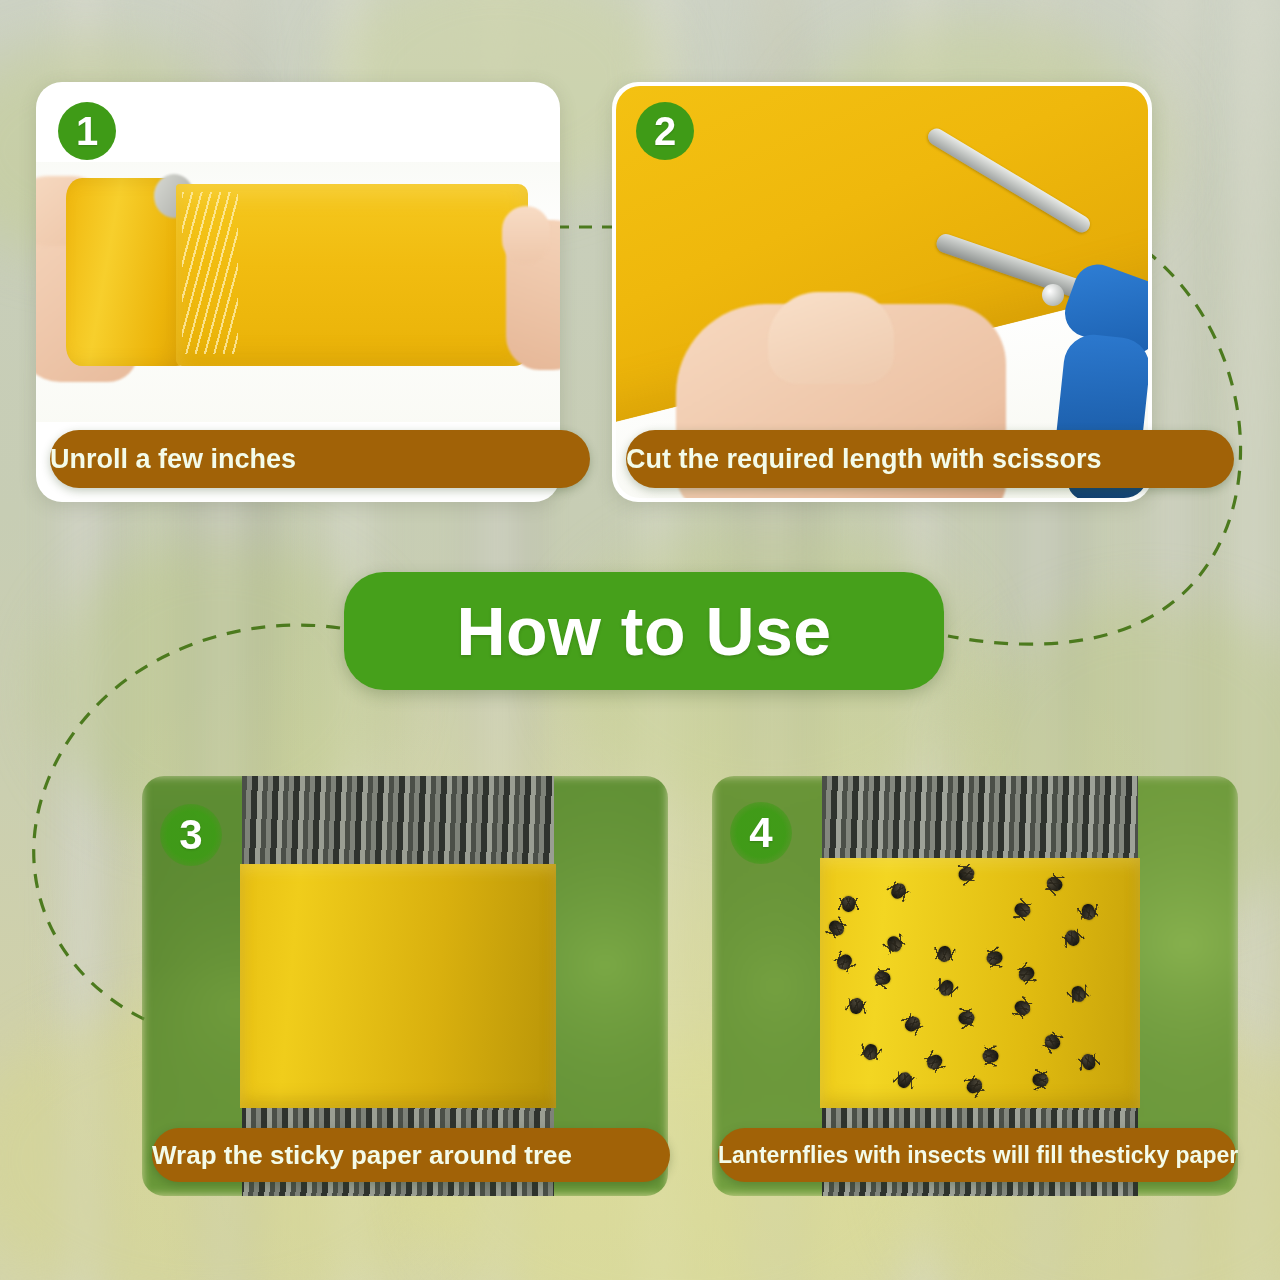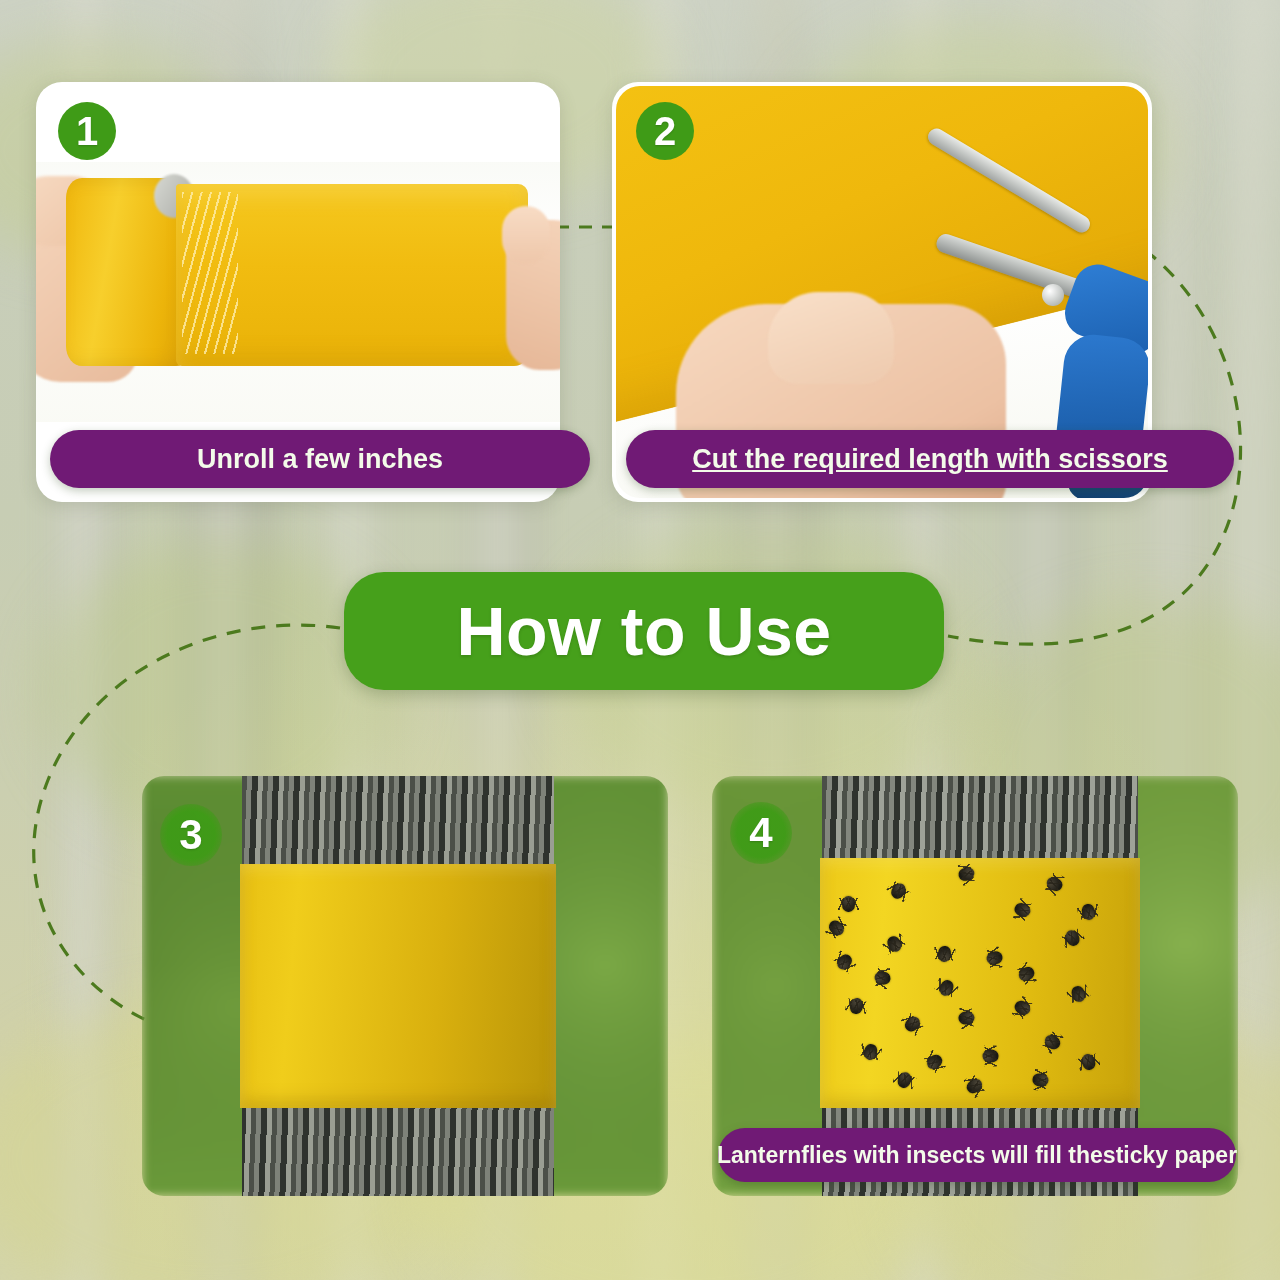--- a/index.html
+++ b/index.html
@@ -49,22 +49,22 @@
     border-radius:50%;
     display:flex;align-items:center;justify-content:center;
     color:#ffffff;font-weight:700;
     text-shadow:0 1px 2px rgba(0,0,0,.18);
   }
   .badge-solid{background:#3f9b17;}
   .badge-soft{background:radial-gradient(circle at 50% 50%, rgba(63,155,23,.96) 55%, rgba(63,155,23,.35) 78%, rgba(63,155,23,0) 100%);filter:blur(.4px);}
 
   .caption{
     position:absolute;z-index:7;
-    background:#701a75;border-radius:999px;
-    display:flex;align-items:center;justify-content:center;
+    background:#a16207;border-radius:999px;
+    display:flex;align-items:center;
     color:#f3fbe9;font-weight:700;
     box-shadow:0 3px 10px rgba(40,70,20,.28);
     white-space:nowrap;
   }
 
   
   #title-pill{
     position:absolute;left:344px;top:572px;width:600px;height:118px;
     background:#46a01b;border-radius:40px;z-index:8;
     display:flex;align-items:center;justify-content:center;
@@ -163,21 +163,21 @@
 
     <div class="ph" style="left:452px;top:186px;width:96px;height:74px;border-radius:24px;background:linear-gradient(150deg,#2f7fd6,#1b5fae);transform:rotate(20deg);"></div>
     <div class="ph" style="left:444px;top:250px;width:86px;height:130px;border-radius:30px;background:linear-gradient(170deg,#2c79cf,#17569f);transform:rotate(6deg);"></div>
     <div class="ph" style="left:452px;top:358px;width:80px;height:58px;border-radius:20px;background:linear-gradient(180deg,#1d5ea8,#12406f);transform:rotate(4deg);"></div>
   </div>
 
   <div class="badge badge-solid" style="left:24px;top:20px;width:58px;height:58px;font-size:40px;">
     <span>2</span>
   </div>
 
-  <div class="caption" style="left:14px;top:348px;width:608px;height:58px;font-size:27px;text-decoration:underline;">
+  <div class="caption" style="left:14px;top:348px;width:608px;height:58px;font-size:27px;">
     <span>Cut the required length with scissors</span>
   </div>
 </div>
 
 <div class="card" style="left:142px;top:776px;width:526px;height:420px;">
   <div class="card-photo" style="left:0;top:0;width:526px;height:420px;">
 
     <div class="ph" style="left:0;top:0;width:526px;height:420px;background:
         radial-gradient(ellipse 60% 70% at 18% 55%, #6f9b3c, rgba(111,155,60,0) 70%),
         radial-gradient(ellipse 60% 70% at 88% 45%, #7aa845, rgba(122,168,69,0) 70%),
@@ -188,20 +188,23 @@
            linear-gradient(90deg,#3c4039,#8a8e84 40%,#44483f);"></div>
 
     <div class="ph" style="left:98px;top:88px;width:316px;height:244px;background:linear-gradient(95deg,#e8c013,#f0cd1b 18%,#d9b00e 62%,#b99508);
                 box-shadow:inset 0 6px 14px rgba(255,240,160,.22), inset 0 -8px 16px rgba(120,85,0,.25);"></div>
   </div>
 
   <div class="badge badge-soft" style="left:18px;top:28px;width:62px;height:62px;font-size:42px;">
     <span>3</span>
   </div>
 
+  <div class="caption" style="left:10px;top:1128px;margin-top:-776px;width:518px;height:54px;font-size:26px;">
+    <span>Wrap the sticky paper around tree</span>
+  </div>
 </div>
 
 <div class="card" style="left:712px;top:776px;width:526px;height:420px;">
   <div class="card-photo" style="left:0;top:0;width:526px;height:420px;">
     <div class="ph" style="left:0;top:0;width:526px;height:420px;background:
         radial-gradient(ellipse 55% 70% at 12% 50%, #74a040, rgba(116,160,64,0) 70%),
         radial-gradient(ellipse 60% 70% at 90% 40%, #86b04d, rgba(134,176,77,0) 72%),
         linear-gradient(180deg,#6a9638,#54802c 50%,#74a241);filter:blur(5px);"></div>
     <div class="ph" style="left:110px;top:0;width:316px;height:420px;background:
            repeating-linear-gradient(92deg, #4b4f48 0 5px, #83877e 5px 10px, #2f332e 10px 16px, #9ea298 16px 21px),

